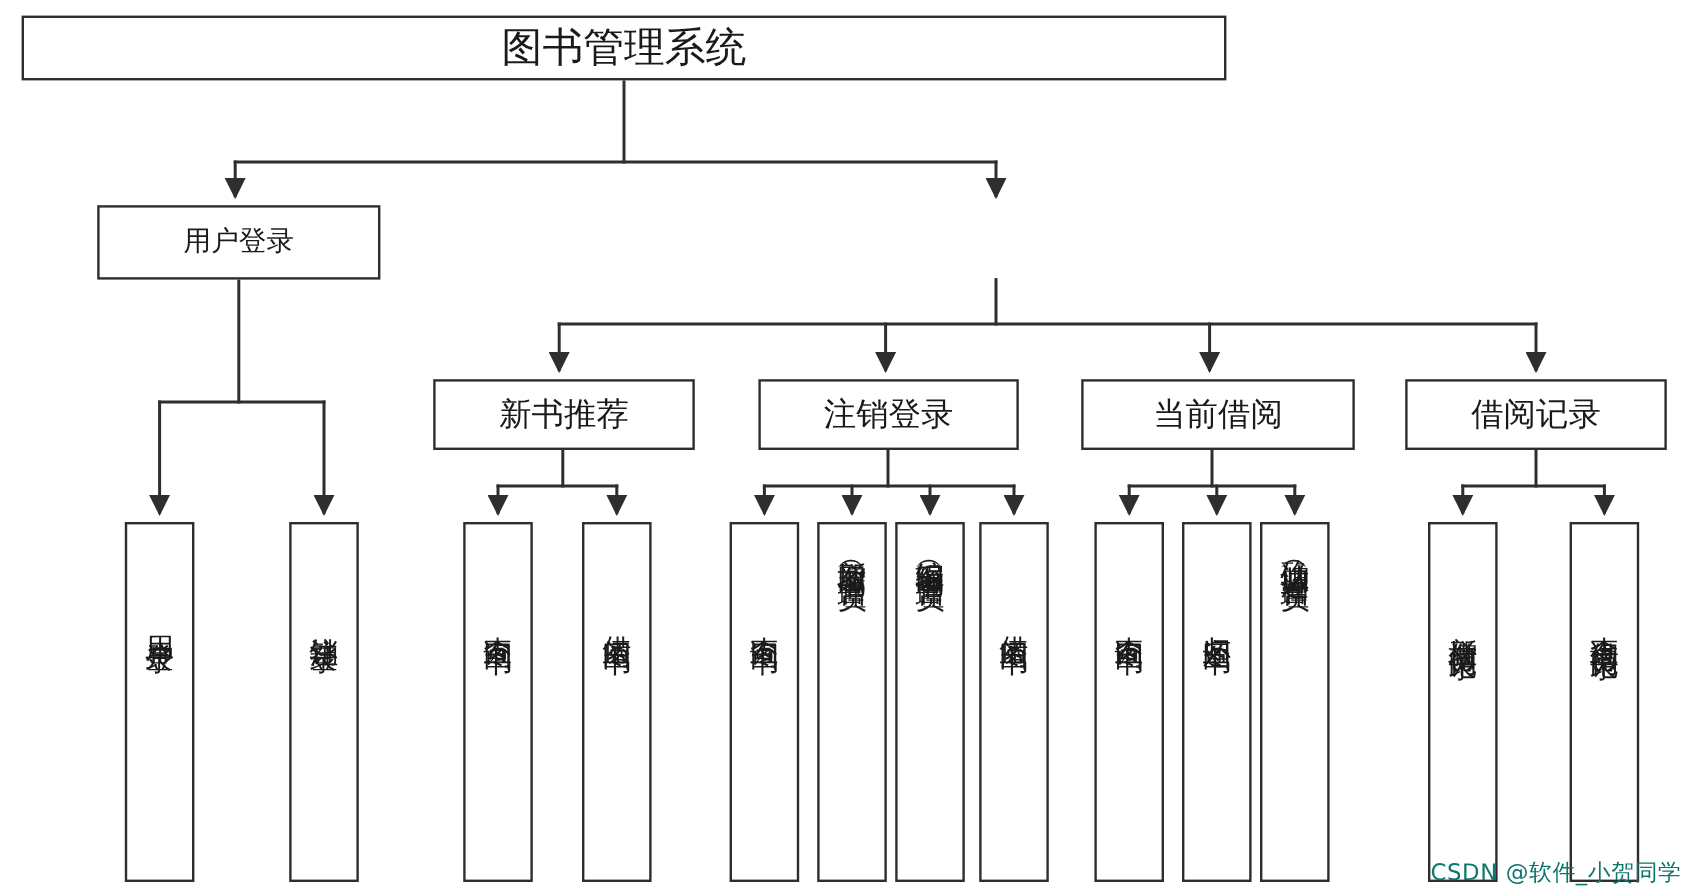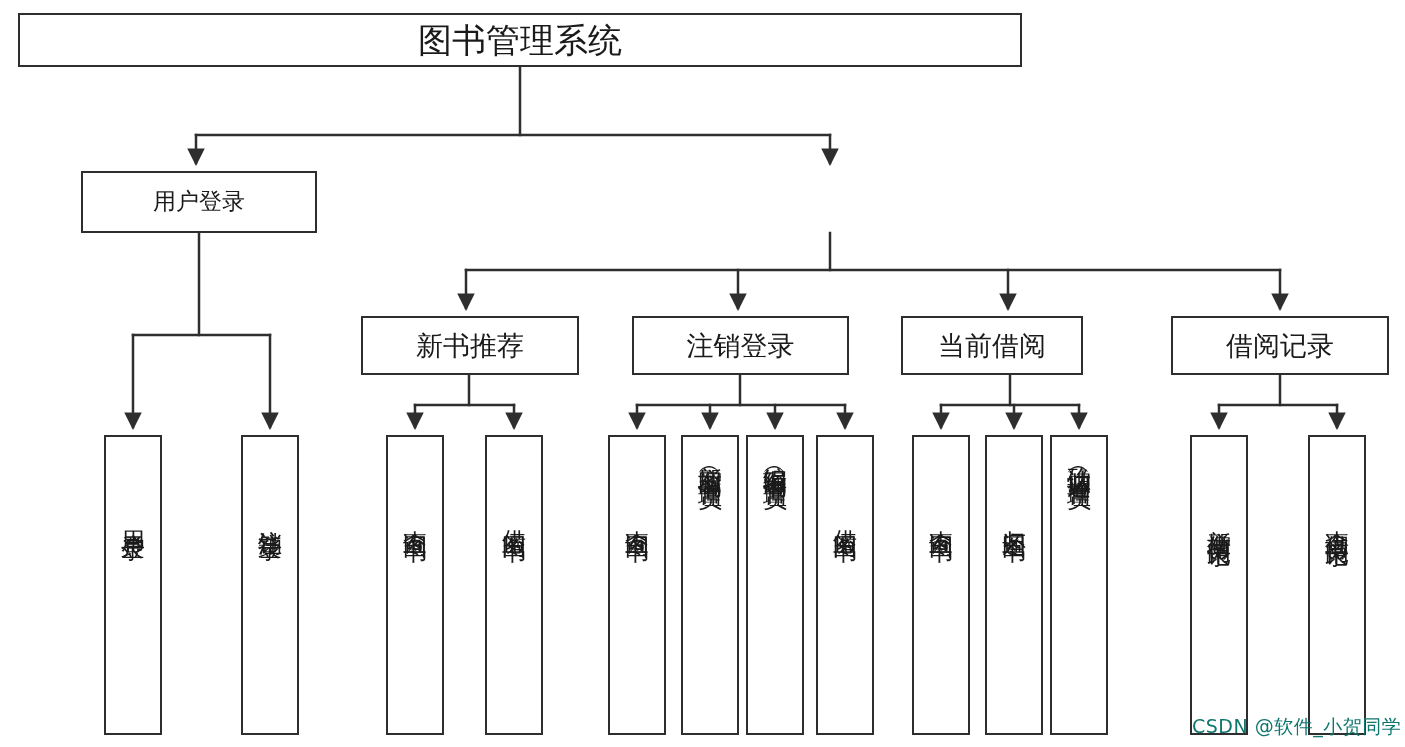--- a/index.html
+++ b/index.html
@@ -130,21 +130,21 @@
   <div class="node node-l1" style="left:81px; top:171px; width:236px; height:62px;">
     <span class="label">用户登录</span>
   </div>
 
   <div class="node node-l2" style="left:361px; top:316px; width:218px; height:59px;">
     <span class="label">新书推荐</span>
   </div>
   <div class="node node-l2" style="left:632px; top:316px; width:217px; height:59px;">
     <span class="label">注销登录</span>
   </div>
-  <div class="node node-l2" style="left:901px; top:316px; width:182px; height:59px;">
+  <div class="node node-l2" style="left:901px; top:316px; width:228px; height:59px;">
     <span class="label">当前借阅</span>
   </div>
   <div class="node node-l2" style="left:1171px; top:316px; width:218px; height:59px;">
     <span class="label">借阅记录</span>
   </div>
 
   <div class="node node-leaf align-mid" style="left:104px; top:435px; width:58px; height:300px;">
     <span class="label">用户登录</span>
   </div>
   <div class="node node-leaf align-mid" style="left:241px; top:435px; width:58px; height:300px;">

